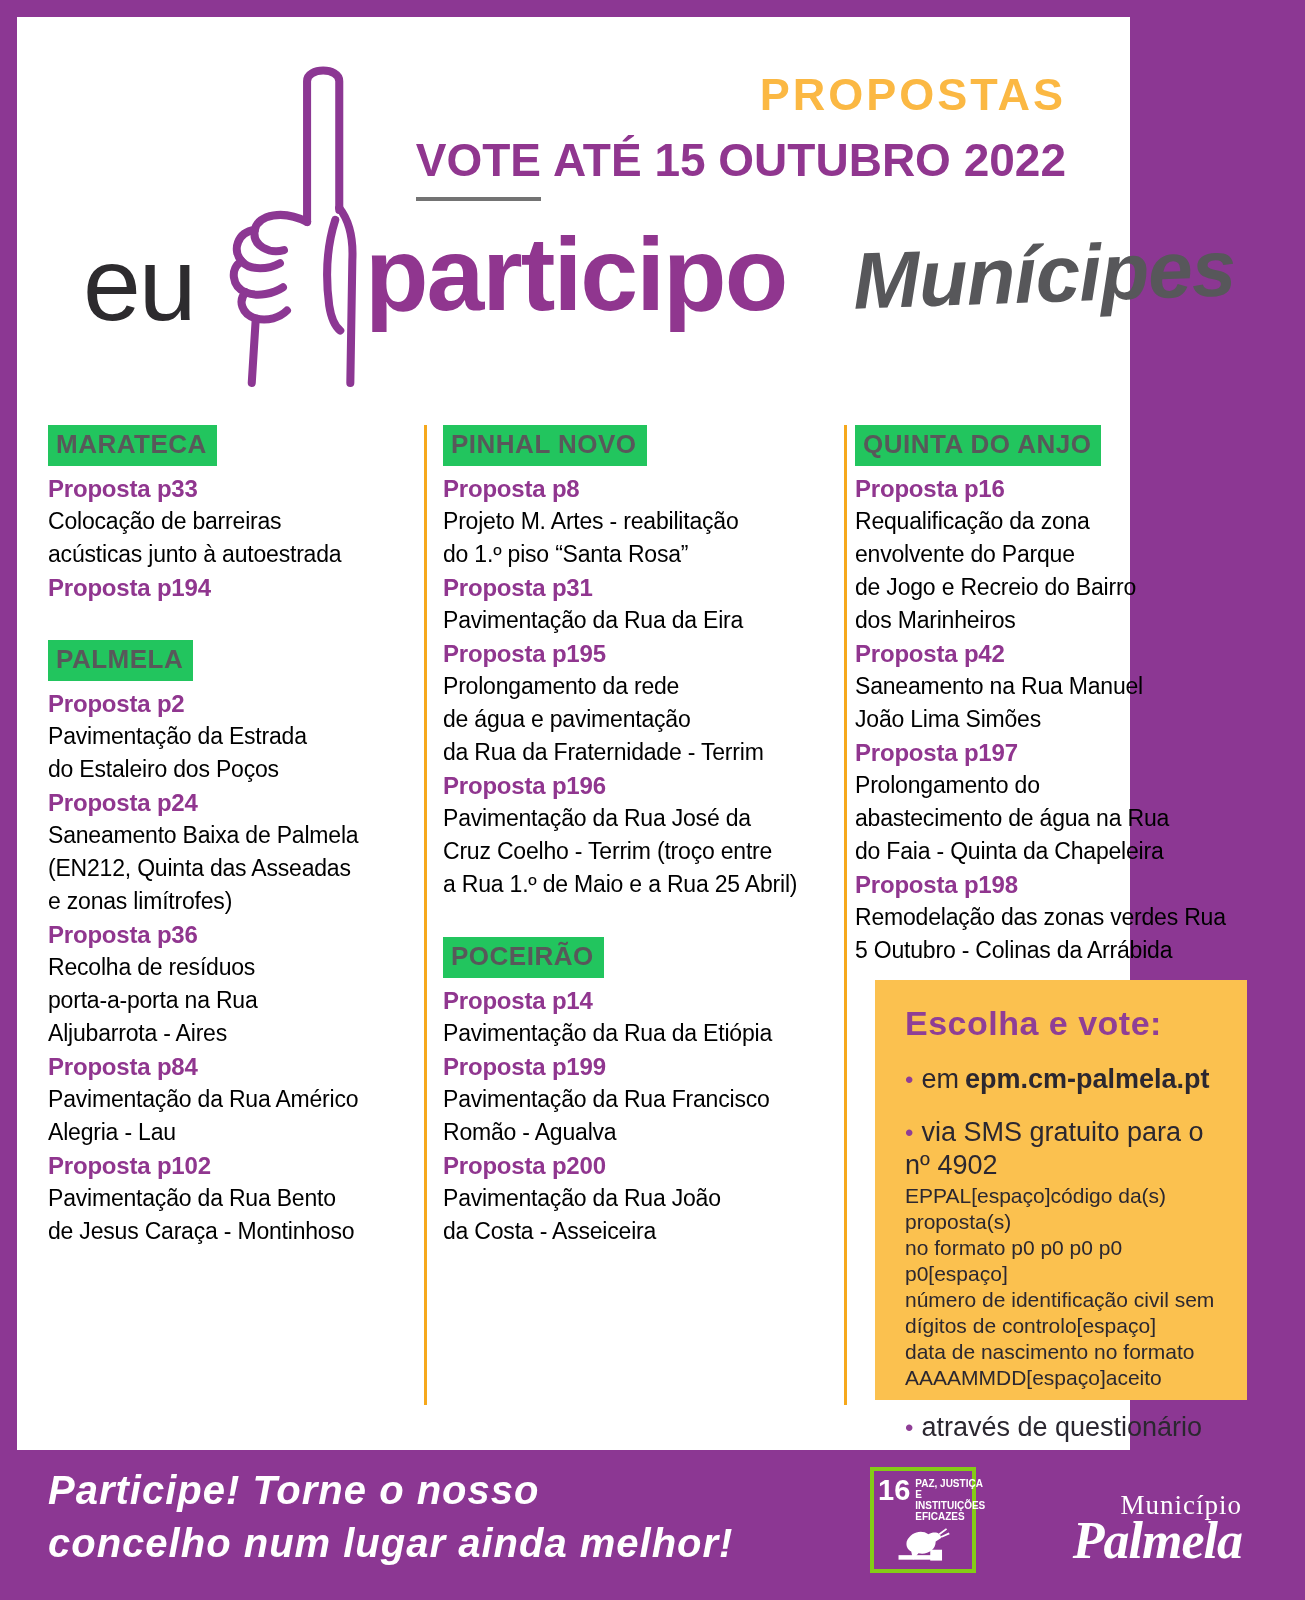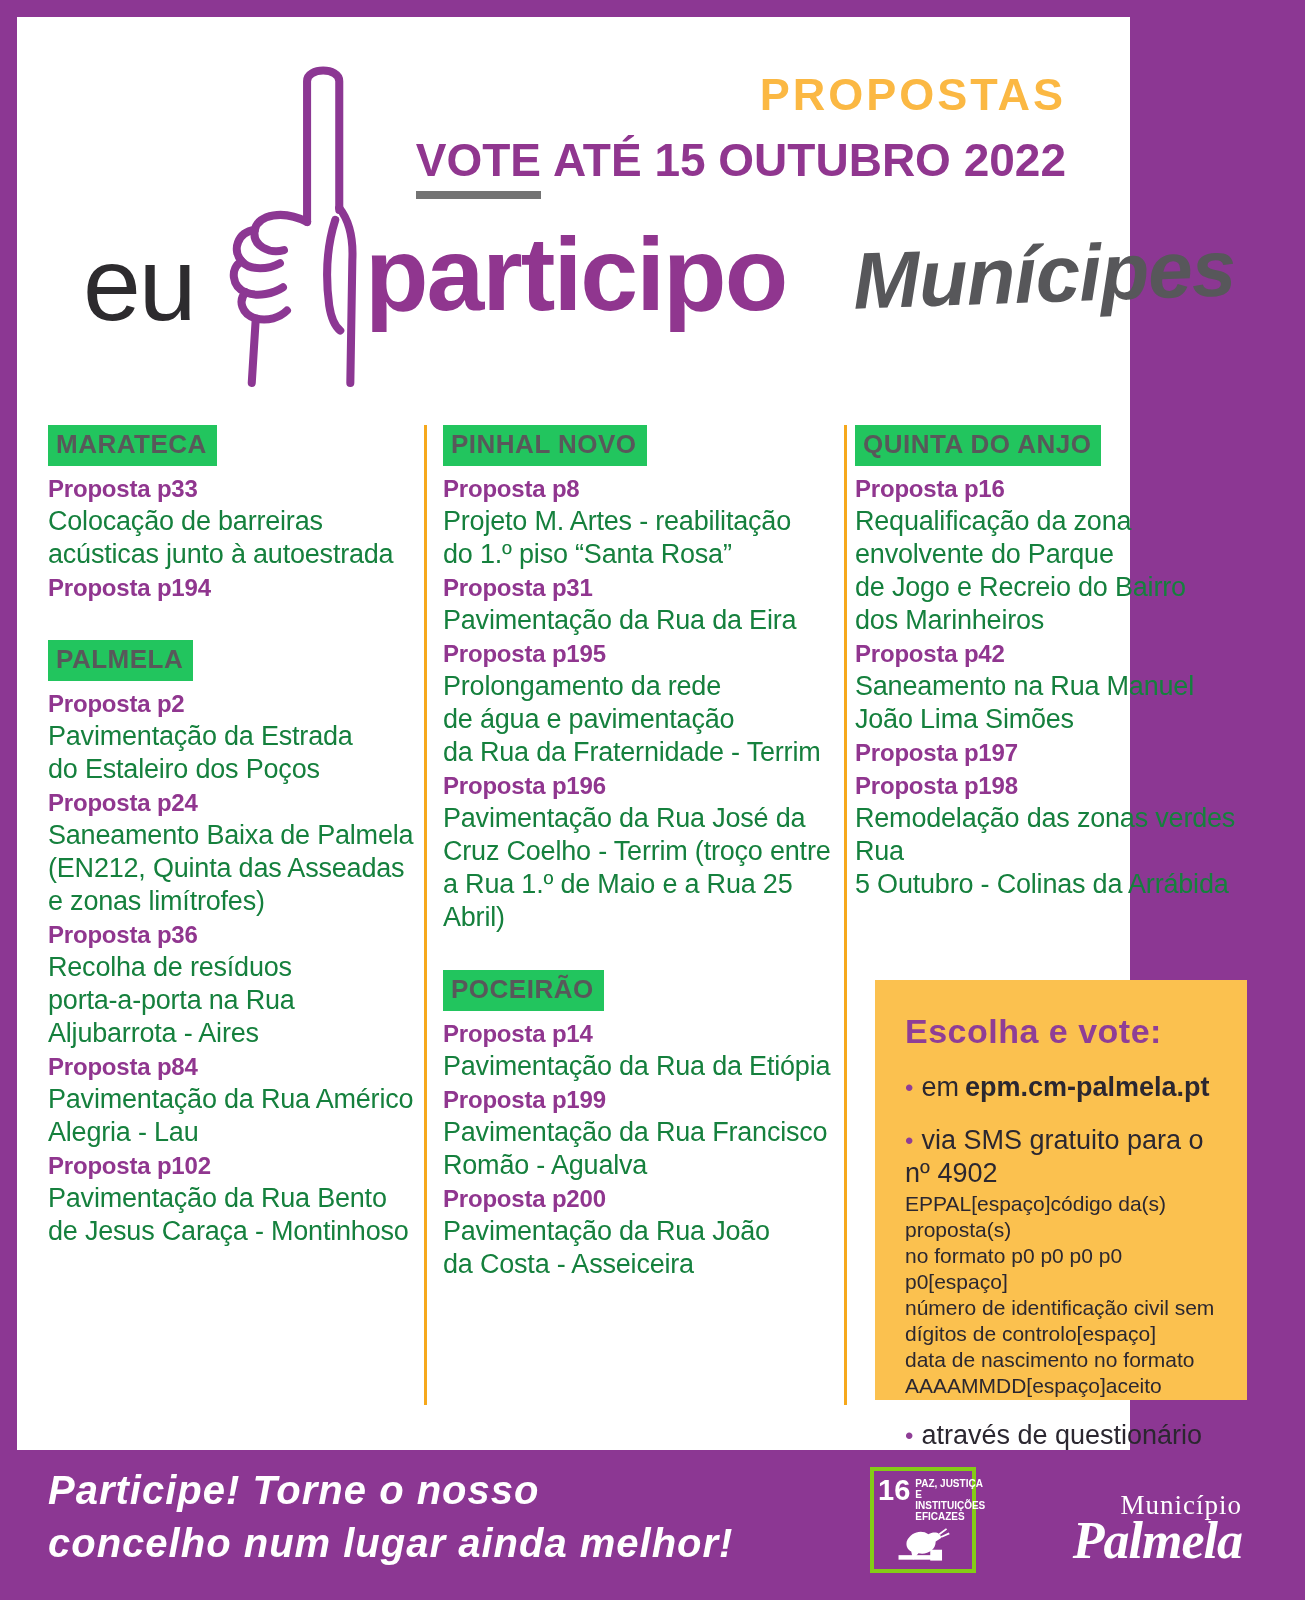--- a/index.html
+++ b/index.html
@@ -5,21 +5,21 @@
   html,body{margin:0;padding:0;}
   body{width:1305px;height:1600px;font-family:"Liberation Sans",sans-serif;}
   .poster{position:relative;width:1305px;height:1600px;background:#8C3793;overflow:hidden;}
   .content{position:absolute;left:17px;top:17px;width:1113px;height:1433px;background:#ffffff;}
 
   
   .propostas{position:absolute;top:52px;right:64px;font-size:45px;font-weight:bold;
              color:#FBB843;letter-spacing:3px;}
   .vote-line{position:absolute;top:116px;right:64px;font-size:46px;font-weight:bold;
              color:#90368F;letter-spacing:0px;white-space:nowrap;}
-  .vote-underline{border-bottom:8px solid #737373;padding-bottom:5px;}
+  .vote-underline{border-bottom:4px solid #737373;padding-bottom:11px;}
   .vote-rest{margin-left:12px;}
 
   .logo-eu{position:absolute;left:66px;top:208px;font-size:104px;font-weight:400;
            color:#2d2b2e;letter-spacing:-2px;}
   .hand{position:absolute;left:203px;top:42px;width:150px;height:342px;}
   .logo-participo{position:absolute;left:348px;top:198px;font-size:104px;font-weight:bold;
                   color:#90368F;letter-spacing:-2px;}
   .logo-municipes{position:absolute;left:836px;top:212px;font-size:80px;font-weight:600;
                   font-style:italic;color:#57575a;letter-spacing:-1px;transform:rotate(-2deg);}
 
@@ -29,26 +29,26 @@
   .col-2{left:426px;width:398px;}
   .col-3{left:838px;width:400px;}
   .divider{position:absolute;top:408px;width:3px;height:980px;background:#F6A81C;}
   .divider-1{left:407px;}
   .divider-2{left:827px;}
 
   .section{margin-bottom:36px;}
   .section-title{display:inline-block;background:#22c55e;color:#58585A;font-size:26px;
                  font-weight:bold;padding:4px 10px 6px 8px;margin-bottom:6px;letter-spacing:0.5px;}
   .item-label{font-size:24px;font-weight:bold;color:#90368F;line-height:33px;letter-spacing:-0.2px;}
-  .item-desc{font-size:27px;color:#15803d;line-height:33px;white-space:pre-line;letter-spacing:-0.2px;}
+  .item-desc{font-size:23px;color:#000000;line-height:33px;white-space:pre-line;letter-spacing:-0.2px;}
 
   
   .vote-box{position:absolute;left:858px;top:963px;width:372px;height:420px;background:#FBC14F;
             box-sizing:border-box;padding:24px 26px 20px 30px;}
-  .vote-title{font-size:34px;font-weight:bold;color:#8F3E96;letter-spacing:0.5px;margin-top:8px;}
+  .vote-title{font-size:34px;font-weight:bold;color:#8F3E96;letter-spacing:0.5px;}
   .vote-opt{margin-top:20px;font-size:27px;color:#2b2730;line-height:32px;}
   .bullet{color:#8F3E96;font-size:24px;margin-right:8px;}
   .vote-domain{font-weight:bold;margin-left:6px;}
   .opt-details{font-size:21px;color:#2b2730;line-height:26px;white-space:pre-line;margin-top:2px;}
 
   
   .footer{position:absolute;left:0;top:1450px;width:1305px;height:150px;background:#8C3793;}
   .footer-msg{position:absolute;left:48px;top:14px;color:#ffffff;font-size:40px;line-height:53px;
               font-style:italic;font-weight:bold;white-space:pre-line;letter-spacing:1px;}
   .sdg{position:absolute;left:870px;top:17px;width:106px;height:106px;border:4px solid #84cc16;
@@ -190,20 +190,23 @@
 de Jogo e Recreio do Bairro
 dos Marinheiros</div>
         </div>
         <div class="item">
           <div class="item-label">Proposta p42</div>
           <div class="item-desc">Saneamento na Rua Manuel
 João Lima Simões</div>
         </div>
         <div class="item">
           <div class="item-label">Proposta p197</div>
+          <div class="item-desc">Prolongamento do
+abastecimento de água na Rua
+do Faia - Quinta da Chapeleira</div>
         </div>
         <div class="item">
           <div class="item-label">Proposta p198</div>
           <div class="item-desc">Remodelação das zonas verdes Rua
 5 Outubro - Colinas da Arrábida</div>
         </div>
       </div>
     </div>
 
     <div class="vote-box">

